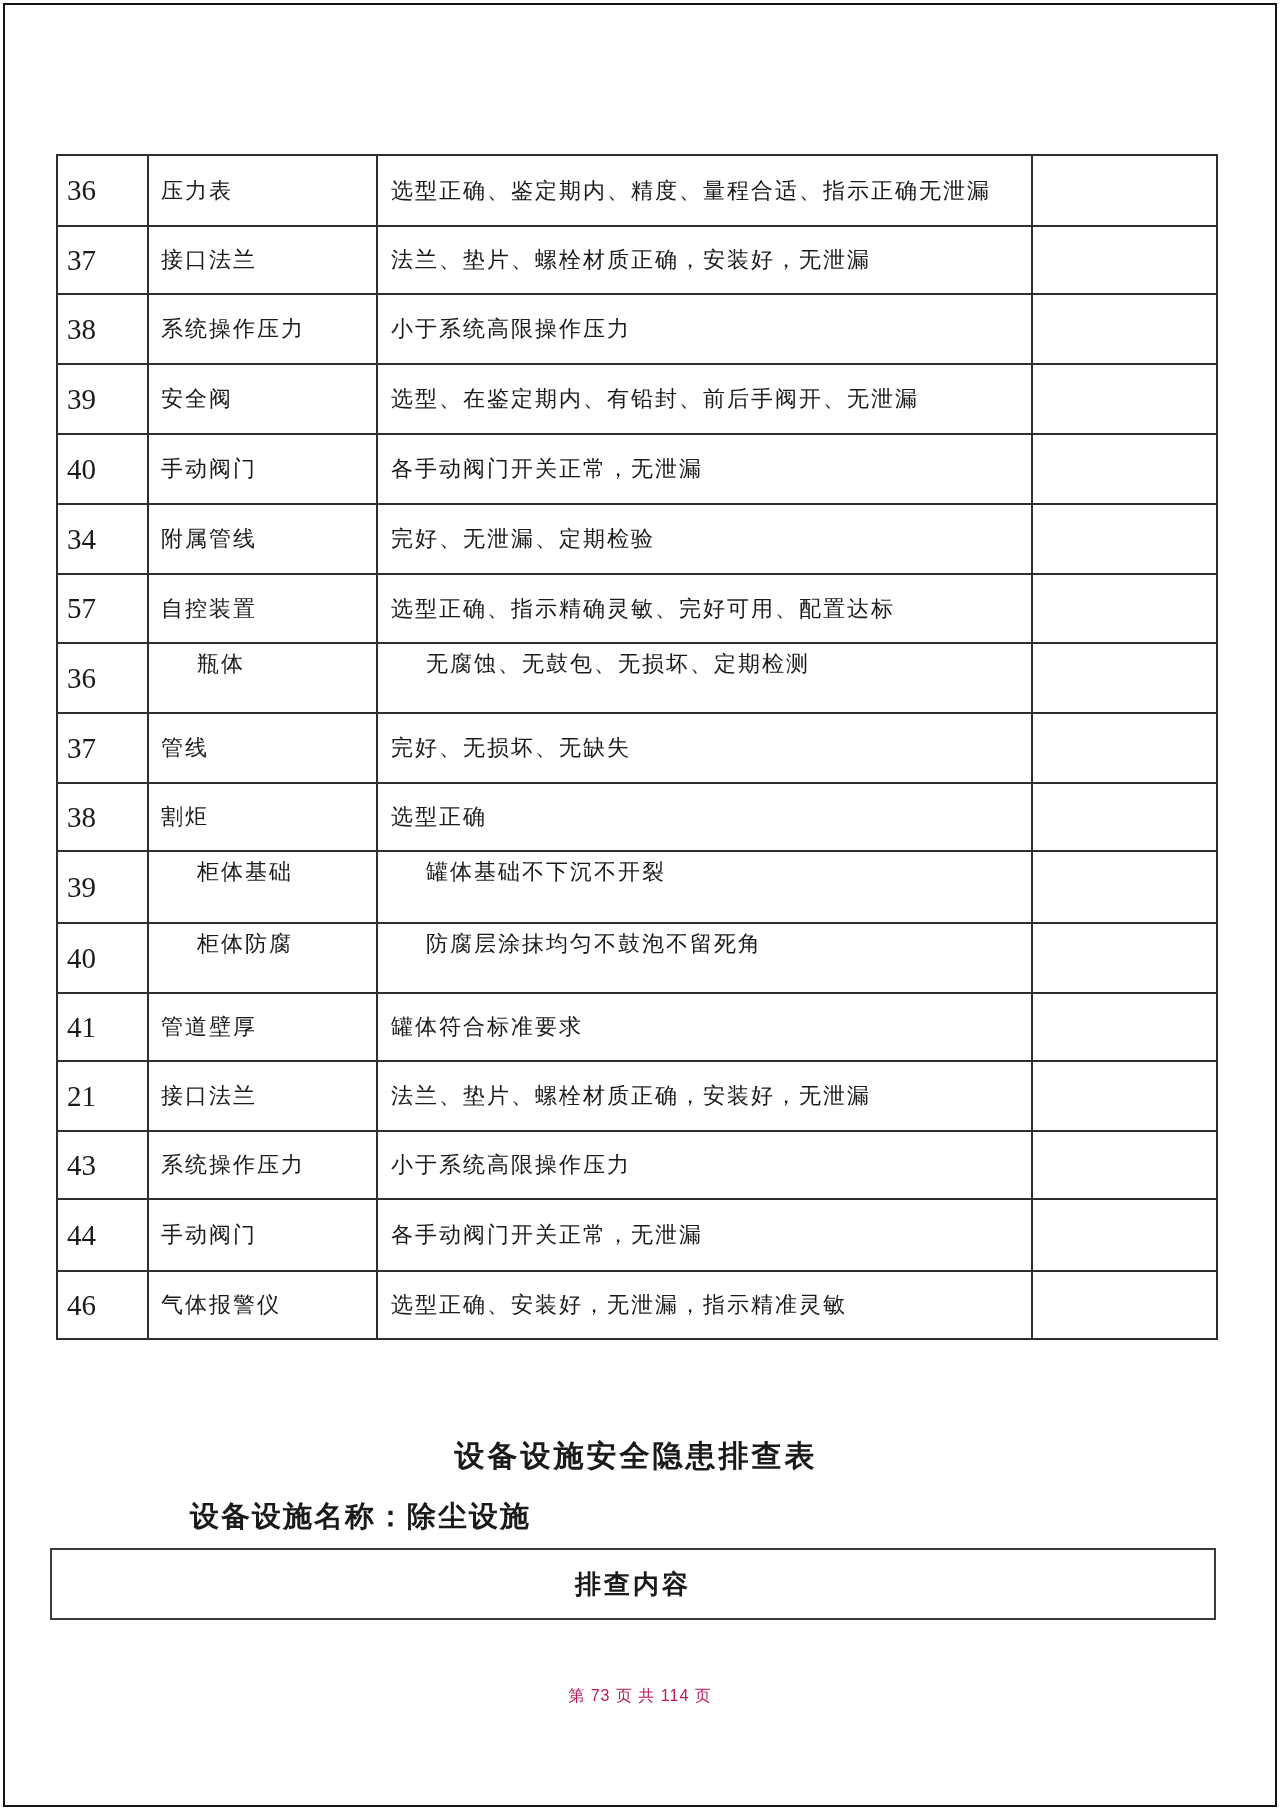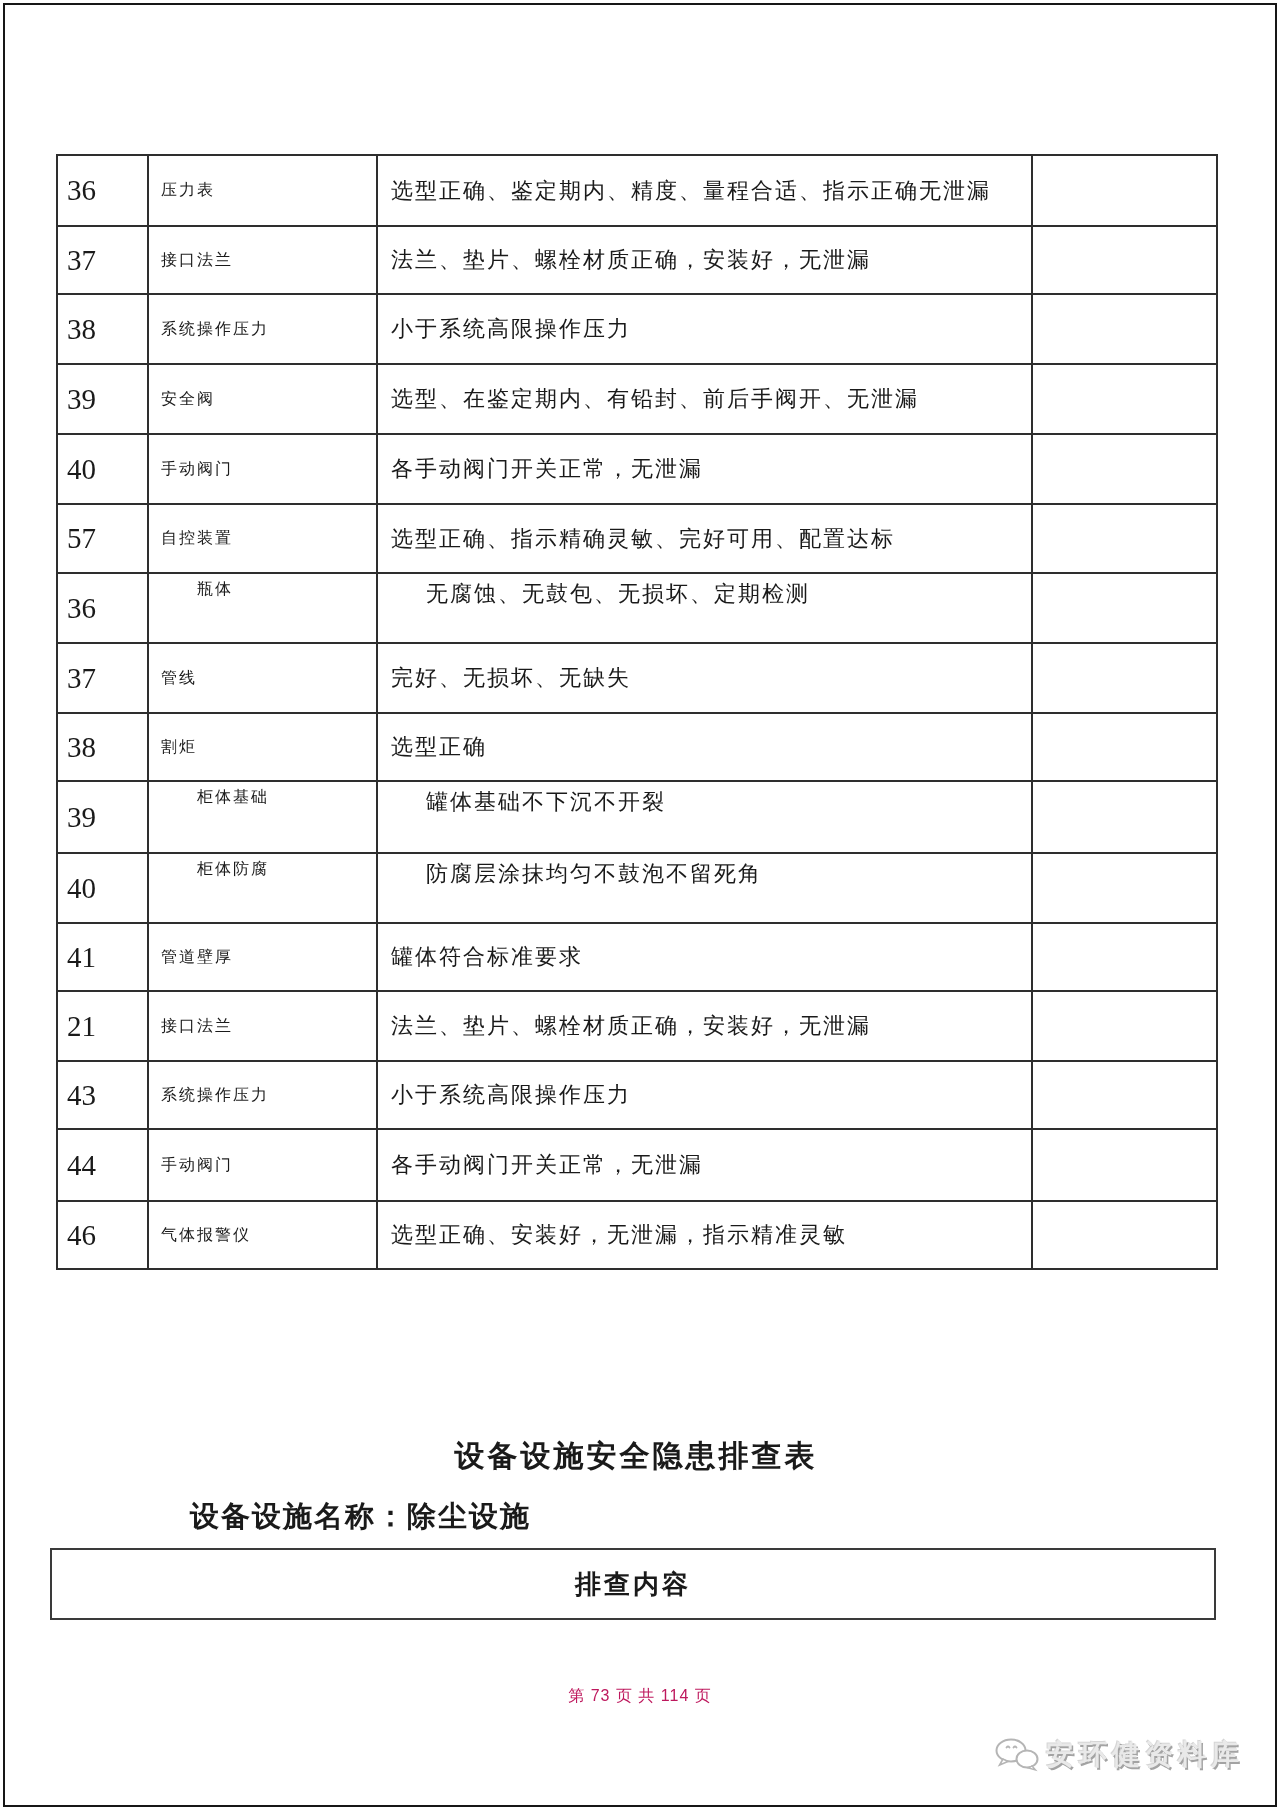--- a/index.html
+++ b/index.html
@@ -4,21 +4,21 @@
 <style>
   html,body{margin:0;padding:0;background:#ffffff;}
   body{font-family:"Liberation Serif", serif; color:#1a1a1a;}
   .page{position:relative;width:1280px;height:1810px;background:#fff;overflow:hidden;}
   .page-frame{position:absolute;left:3px;top:3px;width:1270px;height:1800px;border:2px solid #161616;pointer-events:none;}
 
   
   .check-table{position:absolute;left:56px;top:154px;width:1160px;border-collapse:collapse;table-layout:fixed;}
   .check-table td{border:2px solid #2e2e2e;vertical-align:middle;overflow:hidden;white-space:nowrap;}
   .c-no{font-family:"Liberation Serif",serif;font-size:29px;padding-left:9px;}
-  .c-name{font-size:16px;letter-spacing:2px;padding-left:12px;}
+  .c-name{font-size:22px;letter-spacing:2px;padding-left:12px;}
   .c-content{font-size:22px;letter-spacing:2px;padding-left:13px;}
   .c-result{}
   td.vtop{vertical-align:top;padding-top:5px;padding-left:48px;}
 
   
   .next-title{position:absolute;left:56px;top:1436px;width:1160px;text-align:center;font-size:30px;font-weight:bold;letter-spacing:3px;}
   .next-subtitle{position:absolute;left:190px;top:1497px;font-size:29px;font-weight:bold;letter-spacing:2px;}
   .header-box{position:absolute;left:50px;top:1548px;width:1162px;height:68px;border:2px solid #3a3a3a;display:flex;align-items:center;justify-content:center;font-size:26px;font-weight:bold;letter-spacing:3px;}
 
   
@@ -64,20 +64,26 @@
         <tr style="height: 70px;">
           <td class="c-no">39</td>
           <td class="c-name">安全阀</td>
           <td class="c-content">选型、在鉴定期内、有铅封、前后手阀开、无泄漏</td>
           <td class="c-result"></td>
         </tr>
         <tr style="height: 70px;">
           <td class="c-no">40</td>
           <td class="c-name">手动阀门</td>
           <td class="c-content">各手动阀门开关正常，无泄漏</td>
+          <td class="c-result"></td>
+        </tr>
+        <tr style="height: 70px;">
+          <td class="c-no">34</td>
+          <td class="c-name">附属管线</td>
+          <td class="c-content">完好、无泄漏、定期检验</td>
           <td class="c-result"></td>
         </tr>
         <tr style="height: 69px;">
           <td class="c-no">57</td>
           <td class="c-name">自控装置</td>
           <td class="c-content">选型正确、指示精确灵敏、完好可用、配置达标</td>
           <td class="c-result"></td>
         </tr>
         <tr style="height: 70px;">
           <td class="c-no">36</td>
@@ -143,30 +149,13 @@
   </table>
 
   <div class="next-title">设备设施安全隐患排查表</div>
   <div class="next-subtitle">设备设施名称：除尘设施</div>
   <div class="header-box">
     <span>排查内容</span>
   </div>
 
   <div class="footer">第 73 页 共 114 页</div>
 
-  <div class="watermark">
-    <span class="wm-icon">
-      <svg width="46" height="36" viewBox="0 0 46 36">
-        <g fill="#ffffff" stroke="#b5b5b5" stroke-width="2">
-          <ellipse cx="17" cy="13.5" rx="14.5" ry="11"></ellipse>
-          <path d="M9 22 L5.5 28 L14 24.5 Z" stroke-width="1.6"></path>
-          <ellipse cx="33" cy="22" rx="10.5" ry="8.5"></ellipse>
-          <path d="M38 29 L41.5 33 L34.5 31 Z" stroke-width="1.4"></path>
-        </g>
-        <g stroke="#b5b5b5" stroke-width="1.8" fill="none" stroke-linecap="round">
-          <path d="M12.5 10.5 q1.5 -2 3 0"></path>
-          <path d="M19.5 10.5 q1.5 -2 3 0"></path>
-        </g>
-      </svg>
-    </span>
-    <span class="wm-text">安环健资料库</span>
-  </div>
 </div>
 
 </body></html>

